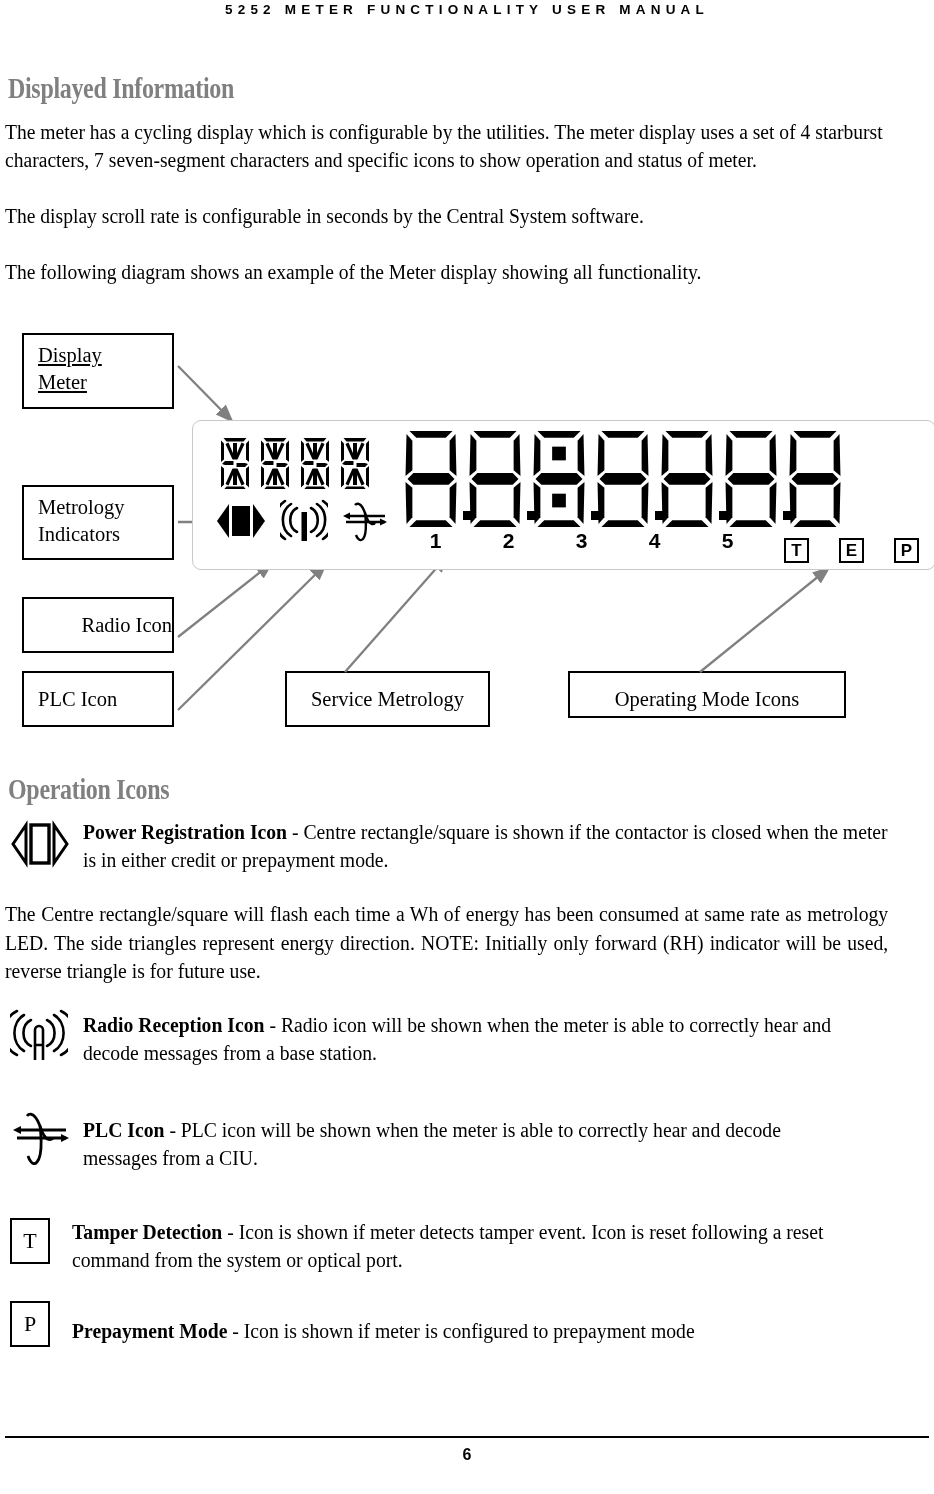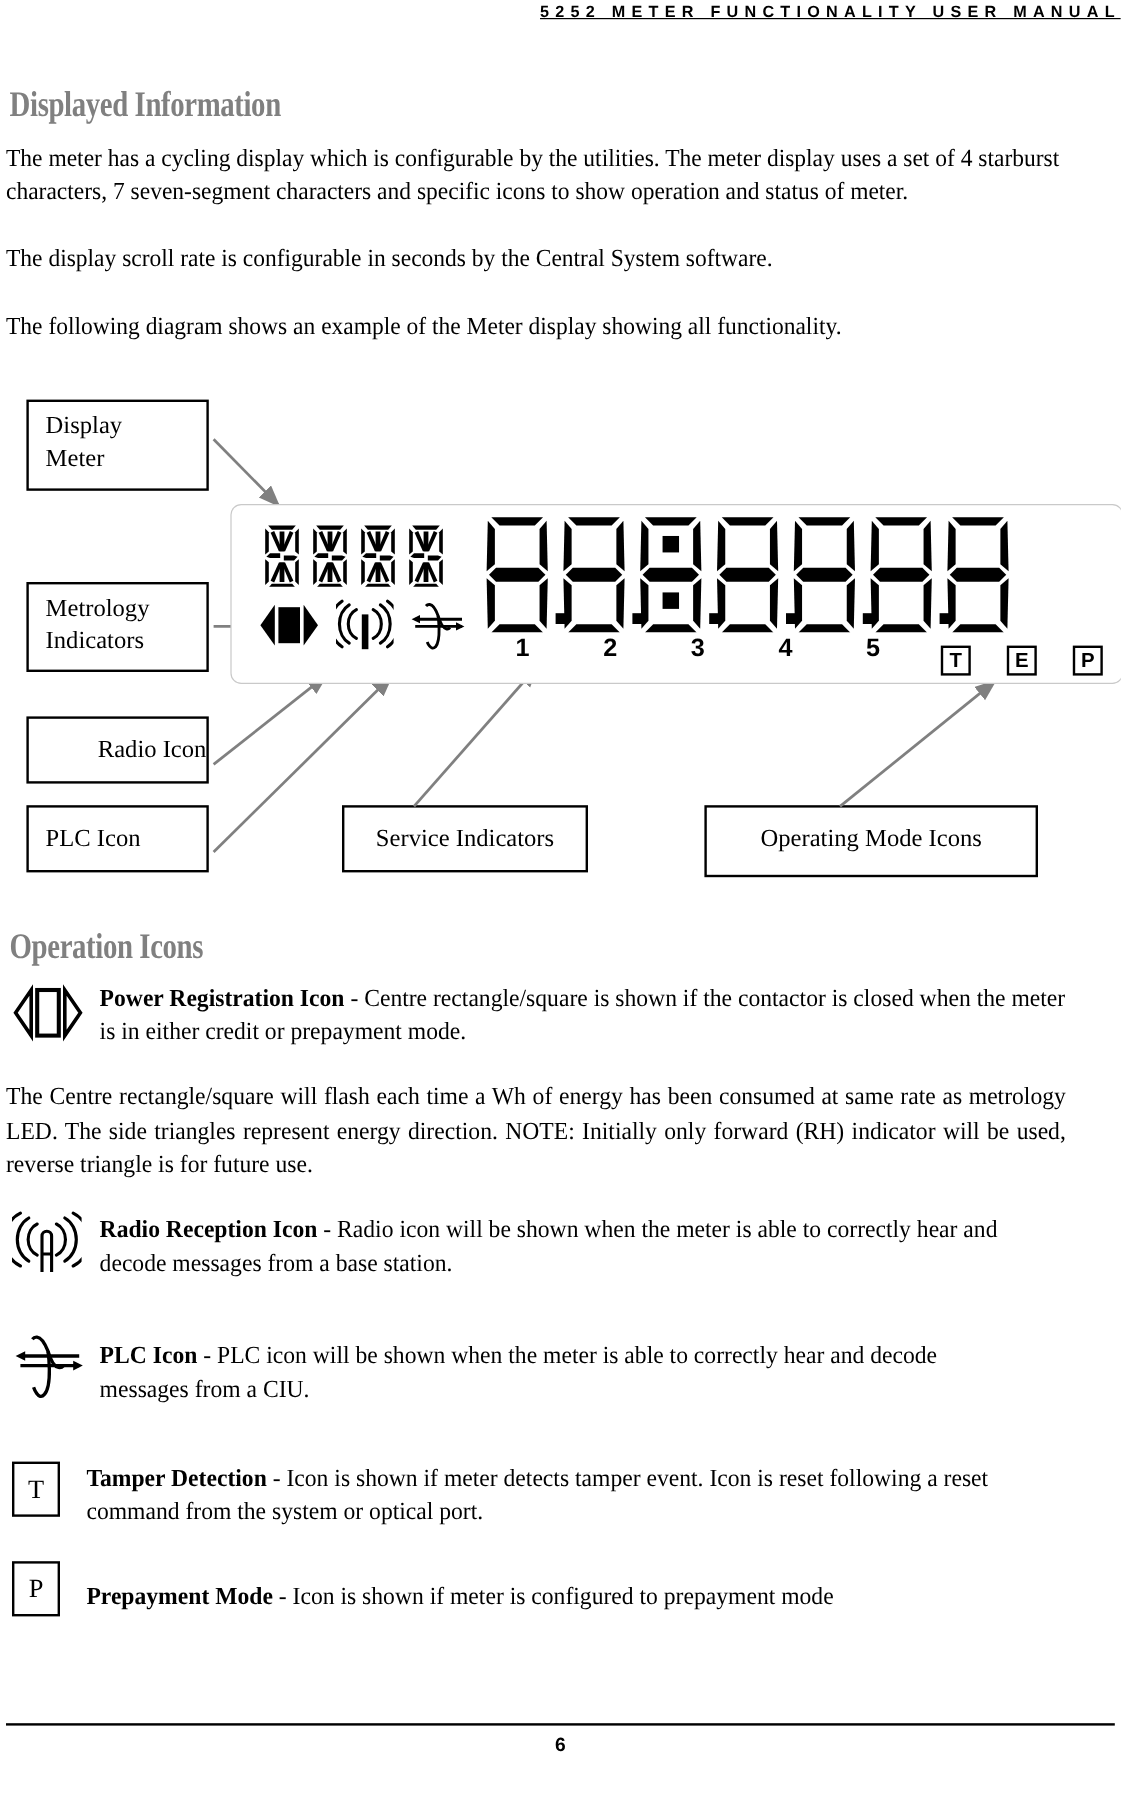--- a/index.html
+++ b/index.html
@@ -15,27 +15,26 @@
     color: #000000;
     overflow: hidden;
   }
 
   
   .page-header {
     position: absolute;
     top: 2px;
     left: 0;
     width: 934px;
-    text-align: right;
+    text-align: center;
     font-family: "Liberation Sans", sans-serif;
     font-weight: bold;
     font-size: 13.5px;
     letter-spacing: 5.2px;
     color: #000;
-    text-decoration: underline;
   }
 
   
   .section-heading {
     position: absolute;
     left: 8px;
     font-family: "Liberation Serif", serif;
     font-weight: bold;
     font-size: 30px;
     color: #808080;
@@ -64,26 +63,26 @@
   .callout {
     position: absolute;
     border: 2px solid #000;
     background: #fff;
     box-sizing: border-box;
     font-size: 20.5px;
     line-height: 27px;
     padding: 7px 0 0 14px;
     color: #000;
   }
-  #callout-display-header   { left: 22px;  top: 333px; width: 152px; height: 76px; }
+  #callout-display-header   { left: 22px;  top: 333px; width: 152px; height: 76px; text-decoration: underline; }
   #callout-metrology        { left: 22px;  top: 485px; width: 152px; height: 75px; }
   #callout-radio            { left: 22px;  top: 597px; width: 152px; height: 56px; padding-top: 13px; text-align: right; }
   #callout-plc              { left: 22px;  top: 671px; width: 152px; height: 56px; padding-top: 13px; }
   #callout-service          { left: 285px; top: 671px; width: 205px; height: 56px; padding-top: 13px; text-align: center; padding-left: 0; }
-  #callout-operating-mode   { left: 568px; top: 671px; width: 278px; height: 60px; padding-top: 13px; text-align: center; padding-left: 0; margin-left: 19px; }
+  #callout-operating-mode   { left: 568px; top: 671px; width: 278px; height: 47px; padding-top: 13px; text-align: center; padding-left: 0; }
 
   
   #diagram-arrows {
     position: absolute;
     left: 0;
     top: 300px;
     width: 934px;
     height: 450px;
     pointer-events: none;
   }
@@ -279,21 +278,21 @@
 
 <div class="callout" id="callout-metrology">
   <span>Metrology</span><br>
   <span>Indicators</span>
 </div>
 
 <div class="callout" id="callout-radio">Radio Icon</div>
 
 <div class="callout" id="callout-plc">PLC Icon</div>
 
-<div class="callout" id="callout-service">Service Indicators</div>
+<div class="callout" id="callout-service">Service Metrology</div>
 
 <div class="callout" id="callout-operating-mode">Operating Mode Icons</div>
 
 <svg id="diagram-arrows" viewBox="0 0 934 450" width="934" height="450">
   <defs>
     <marker id="ah" markerWidth="9" markerHeight="9" refX="7.6" refY="3.1" orient="auto" markerUnits="strokeWidth">
       <path d="M0,0 L8,3.1 L0,6.2 z" fill="#808080"></path>
     </marker>
   </defs>
 

